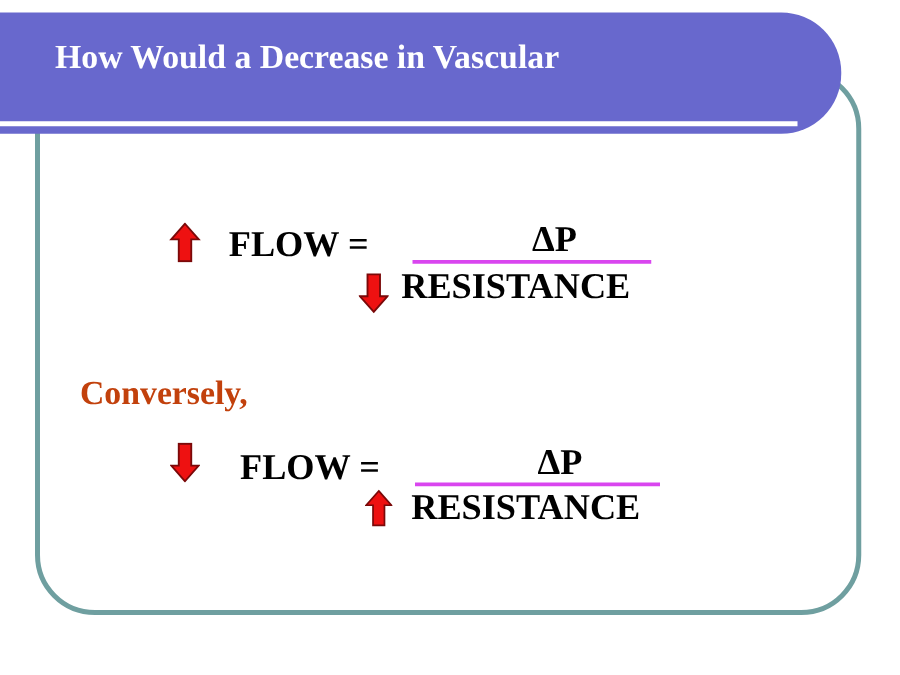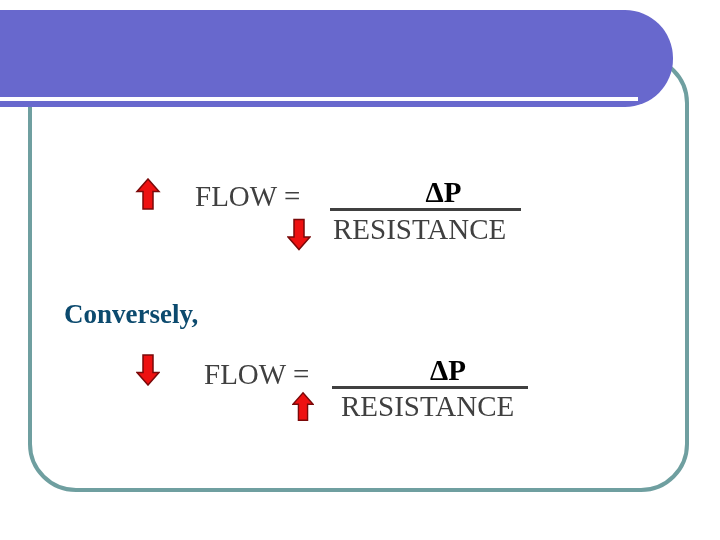--- a/index.html
+++ b/index.html
@@ -43,62 +43,62 @@
     left: 44px; top: 20px;
     color: #ffffff;
     font-weight: bold;
     font-size: 27px;
     line-height: 30px;
     white-space: nowrap;
   }
 
   .eq-text {
     position: absolute;
-    color: #404040;
-    font-weight: normal;
+    color: #000000;
+    font-weight: bold;
     font-size: 29px;
     line-height: 31px;
     white-space: nowrap;
     z-index: 3;
-    margin-left: 12px;
   }
   .numerator {
     position: absolute;
     box-sizing: border-box;
-    border-bottom: 3px solid #404040;
+    border-bottom: 3px solid #d946ef;
     text-align: center;
     color: #000000;
     font-weight: bold;
     font-size: 29px;
     line-height: 31px;
     height: 34px;
     padding-left: 36px;
     z-index: 3;
   }
   .arrow { position: absolute; z-index: 3; }
 
   .conversely {
     position: absolute;
     left: 64px; top: 299px;
-    color: #0c4a6e;
+    color: #c2410c;
     font-weight: bold;
     font-size: 27px;
     line-height: 31px;
     z-index: 3;
   }
 </style>
 </head>
 <body>
 
 <div class="slide">
 
   <div class="content-box"></div>
 
   <div class="header">
     <div class="title">
+      <div>How Would a Decrease in Vascular</div>
     </div>
     <div class="header-rule"></div>
   </div>
 
   <svg class="arrow" style="left:135px; top:178px;" width="26" height="32" viewBox="0 0 24 32">
     <polygon points="12,1 23,13.5 17,13.5 17,31 7,31 7,13.5 1,13.5" fill="#ee1111" stroke="#7a0909" stroke-width="1.5"></polygon>
   </svg>
   <div class="eq-text" style="left:183px; top:181px;">FLOW =</div>
   <div class="numerator" style="left:330px; top:177px; width:191px;">ΔP</div>
   <svg class="arrow" style="left:287px; top:218px;" width="24" height="33" viewBox="0 0 24 32">

